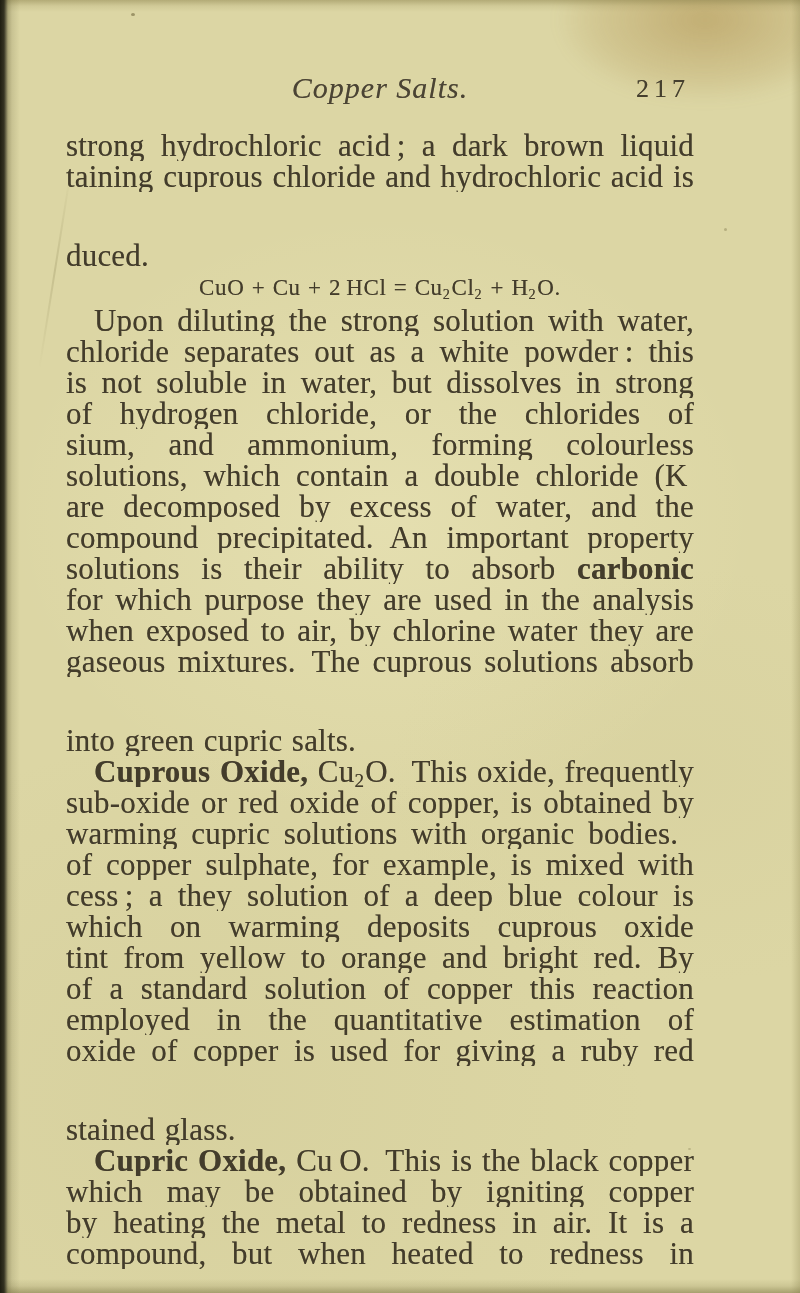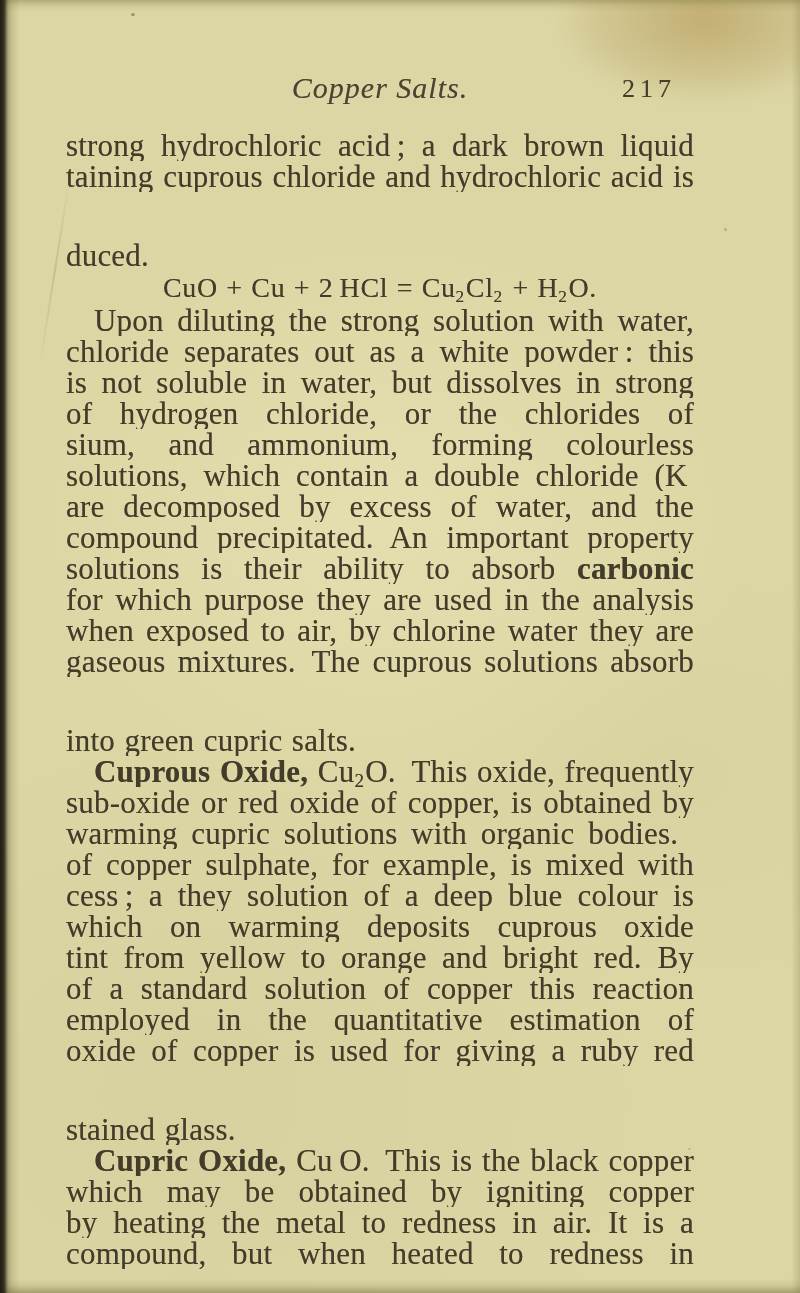--- a/index.html
+++ b/index.html
@@ -54,37 +54,37 @@
   .speck-2 { left: 724px; top: 228px; width: 3px; height: 3px; opacity: .6; }
   .speck-3 { left: 688px; top: 1148px; width: 3px; height: 2px; opacity: .5; }
 
   .header { position: absolute; left: 66px; top: 70px; width: 628px; height: 36px; }
   .title {
     text-align: center; font-style: italic; font-size: 30px; line-height: 36px;
     letter-spacing: 1px; color: #4b4434;
     text-shadow: 0 0 0.6px rgba(75,68,52,0.5);
   }
   .pagenum {
-    position: absolute; right: 18px; top: 2px;
+    position: absolute; right: 4px; top: 2px;
     font-size: 26px; line-height: 34px; letter-spacing: 5px; color: #453f2e;
     text-shadow: 0 0 0.6px rgba(69,63,46,0.5);
   }
 
   .text-block { position: absolute; left: 66px; top: 130px; width: 628px; }
   .line {
     height: 31px; line-height: 31px; font-size: 31px;
     letter-spacing: 0.2px; word-spacing: 1.5px;
     text-align: justify; text-align-last: justify;
     overflow: hidden; white-space: normal;
     text-shadow: 0 0 0.6px rgba(67,60,43,0.55);
   }
   .line.last { text-align-last: left; margin-top: 48px; }
   .line.indent { text-indent: 28px; }
   .equation {
-    height: 34px; line-height: 34px; font-size: 28px;
+    height: 34px; line-height: 34px; font-size: 23px;
     text-align: center; text-align-last: center;
     letter-spacing: 0.6px; word-spacing: 1px;
     text-shadow: 0 0 0.6px rgba(67,60,43,0.55);
   }
   b { font-weight: bold; }
   sub { font-size: 62%; line-height: 0; position: relative; top: 0.28em; vertical-align: baseline; margin-right: 1px; }
 </style>
 </head>
 <body>
 

